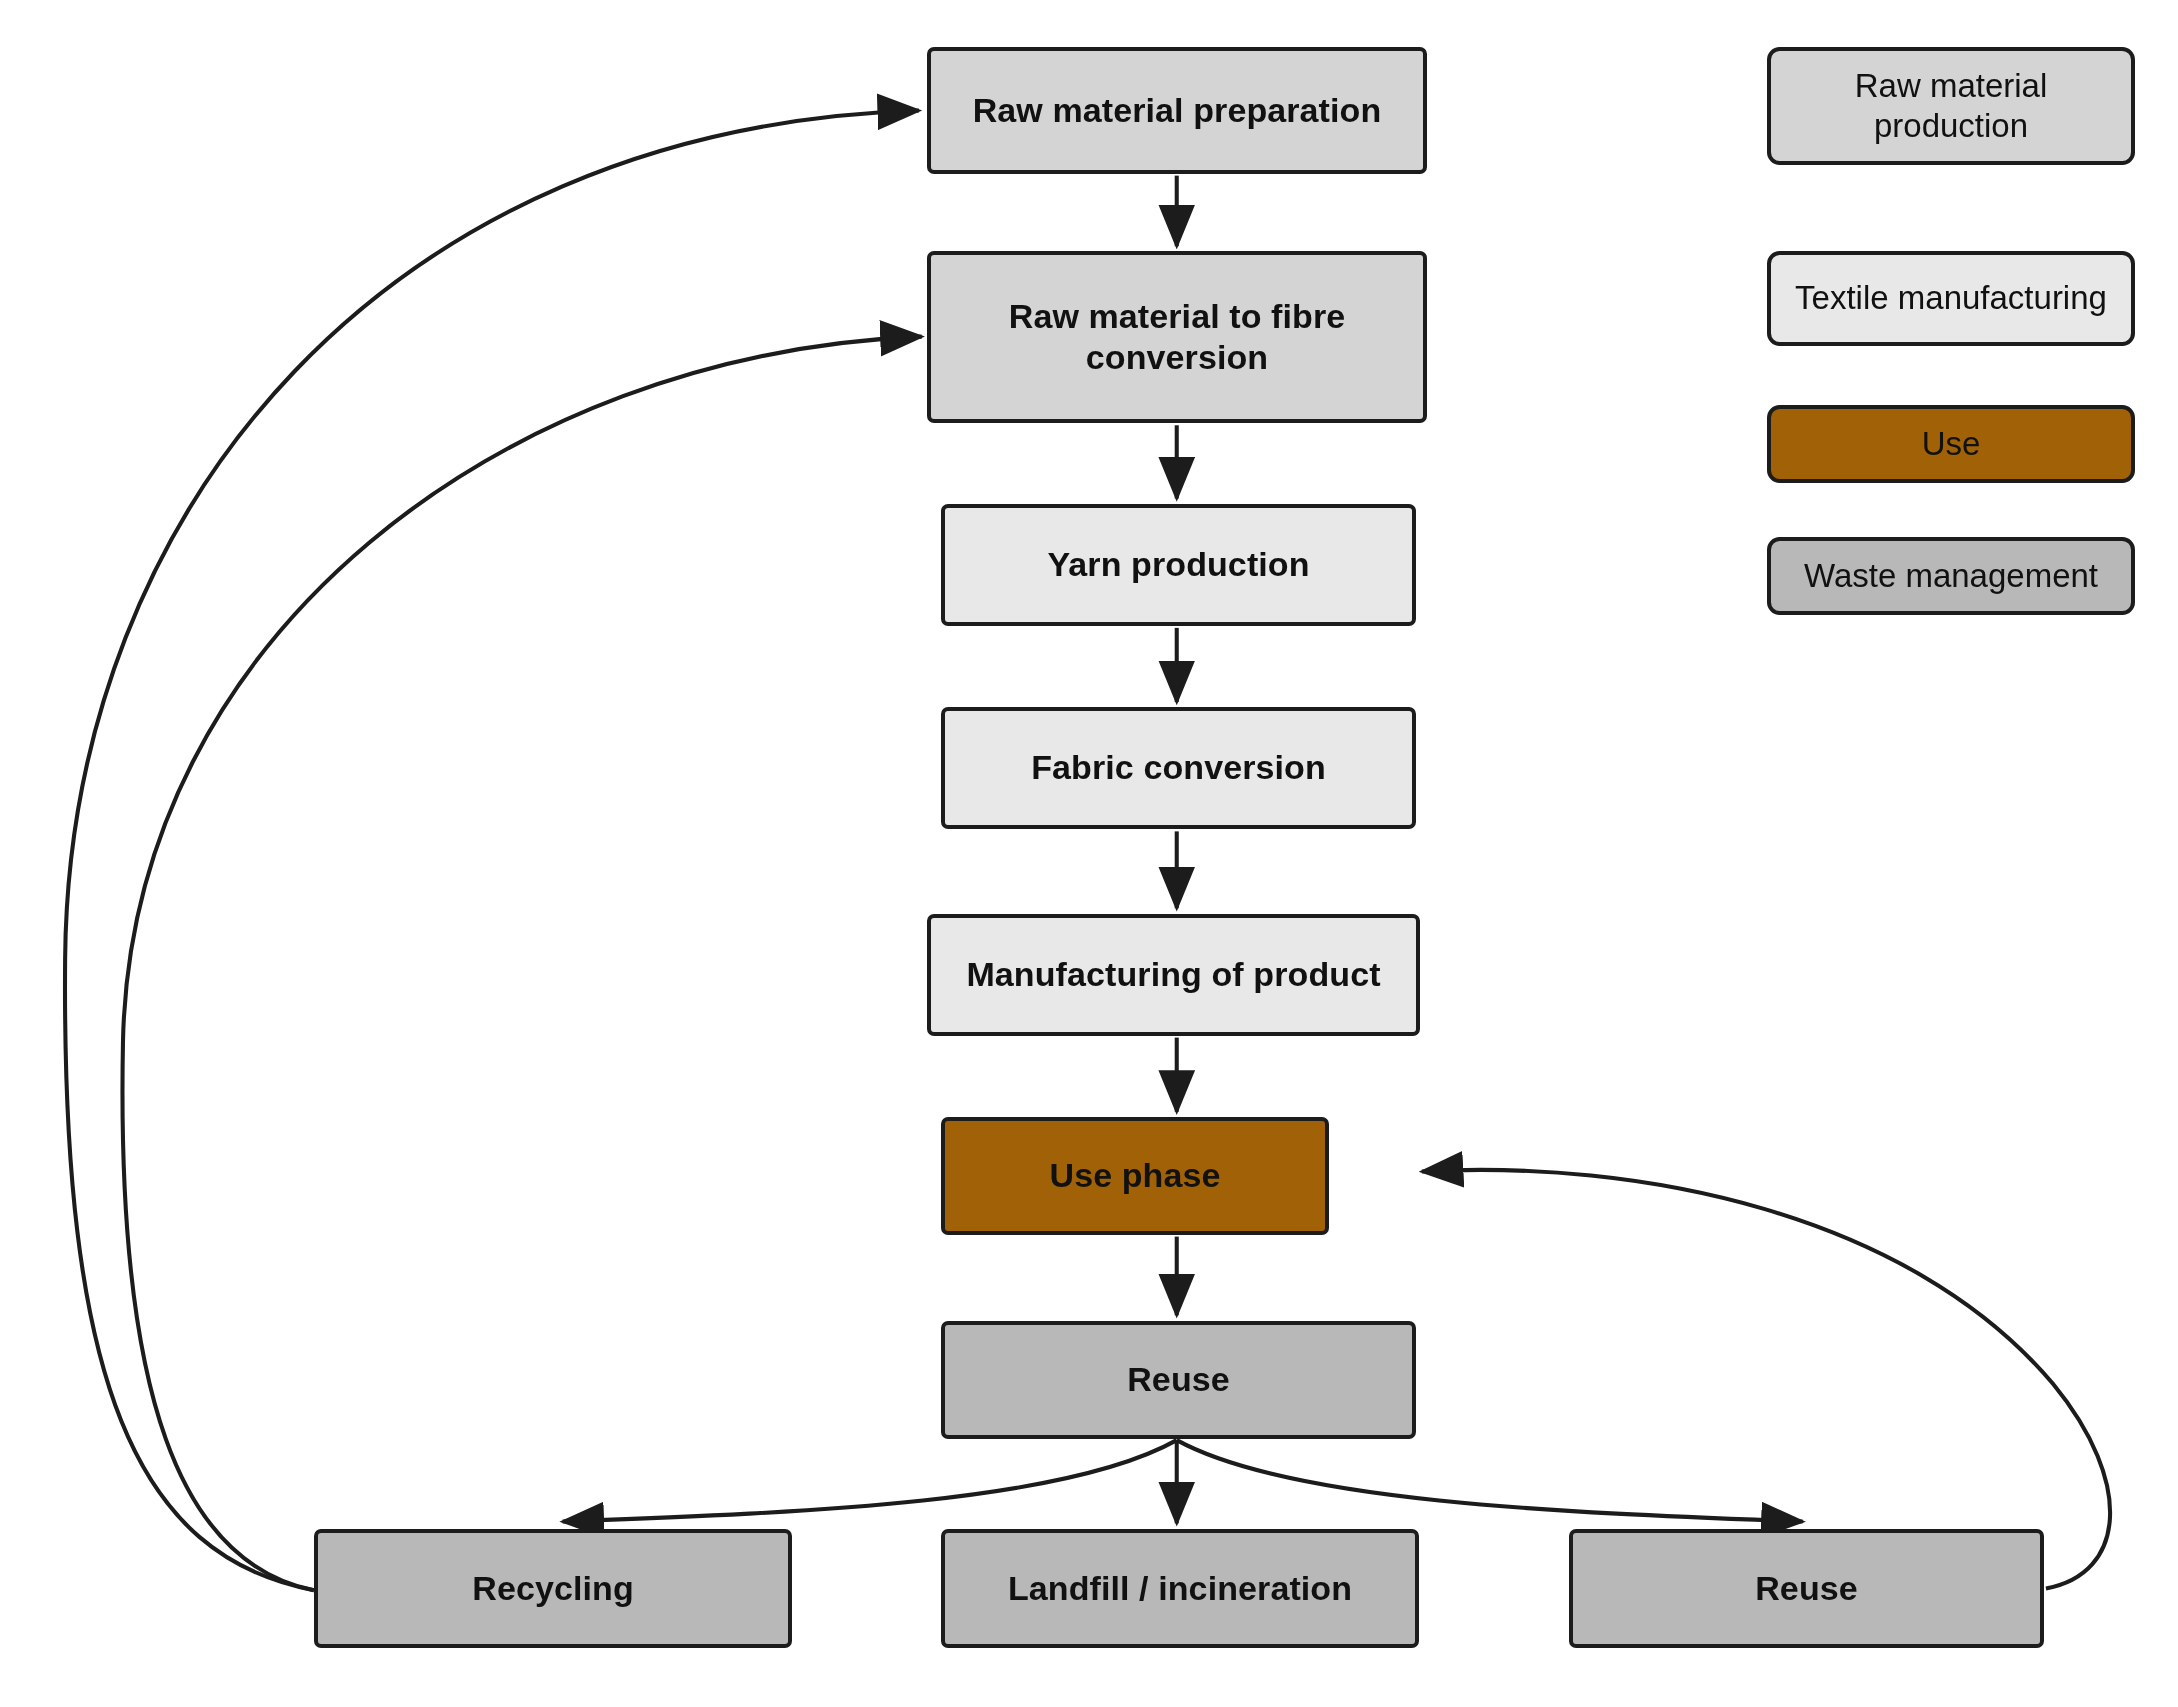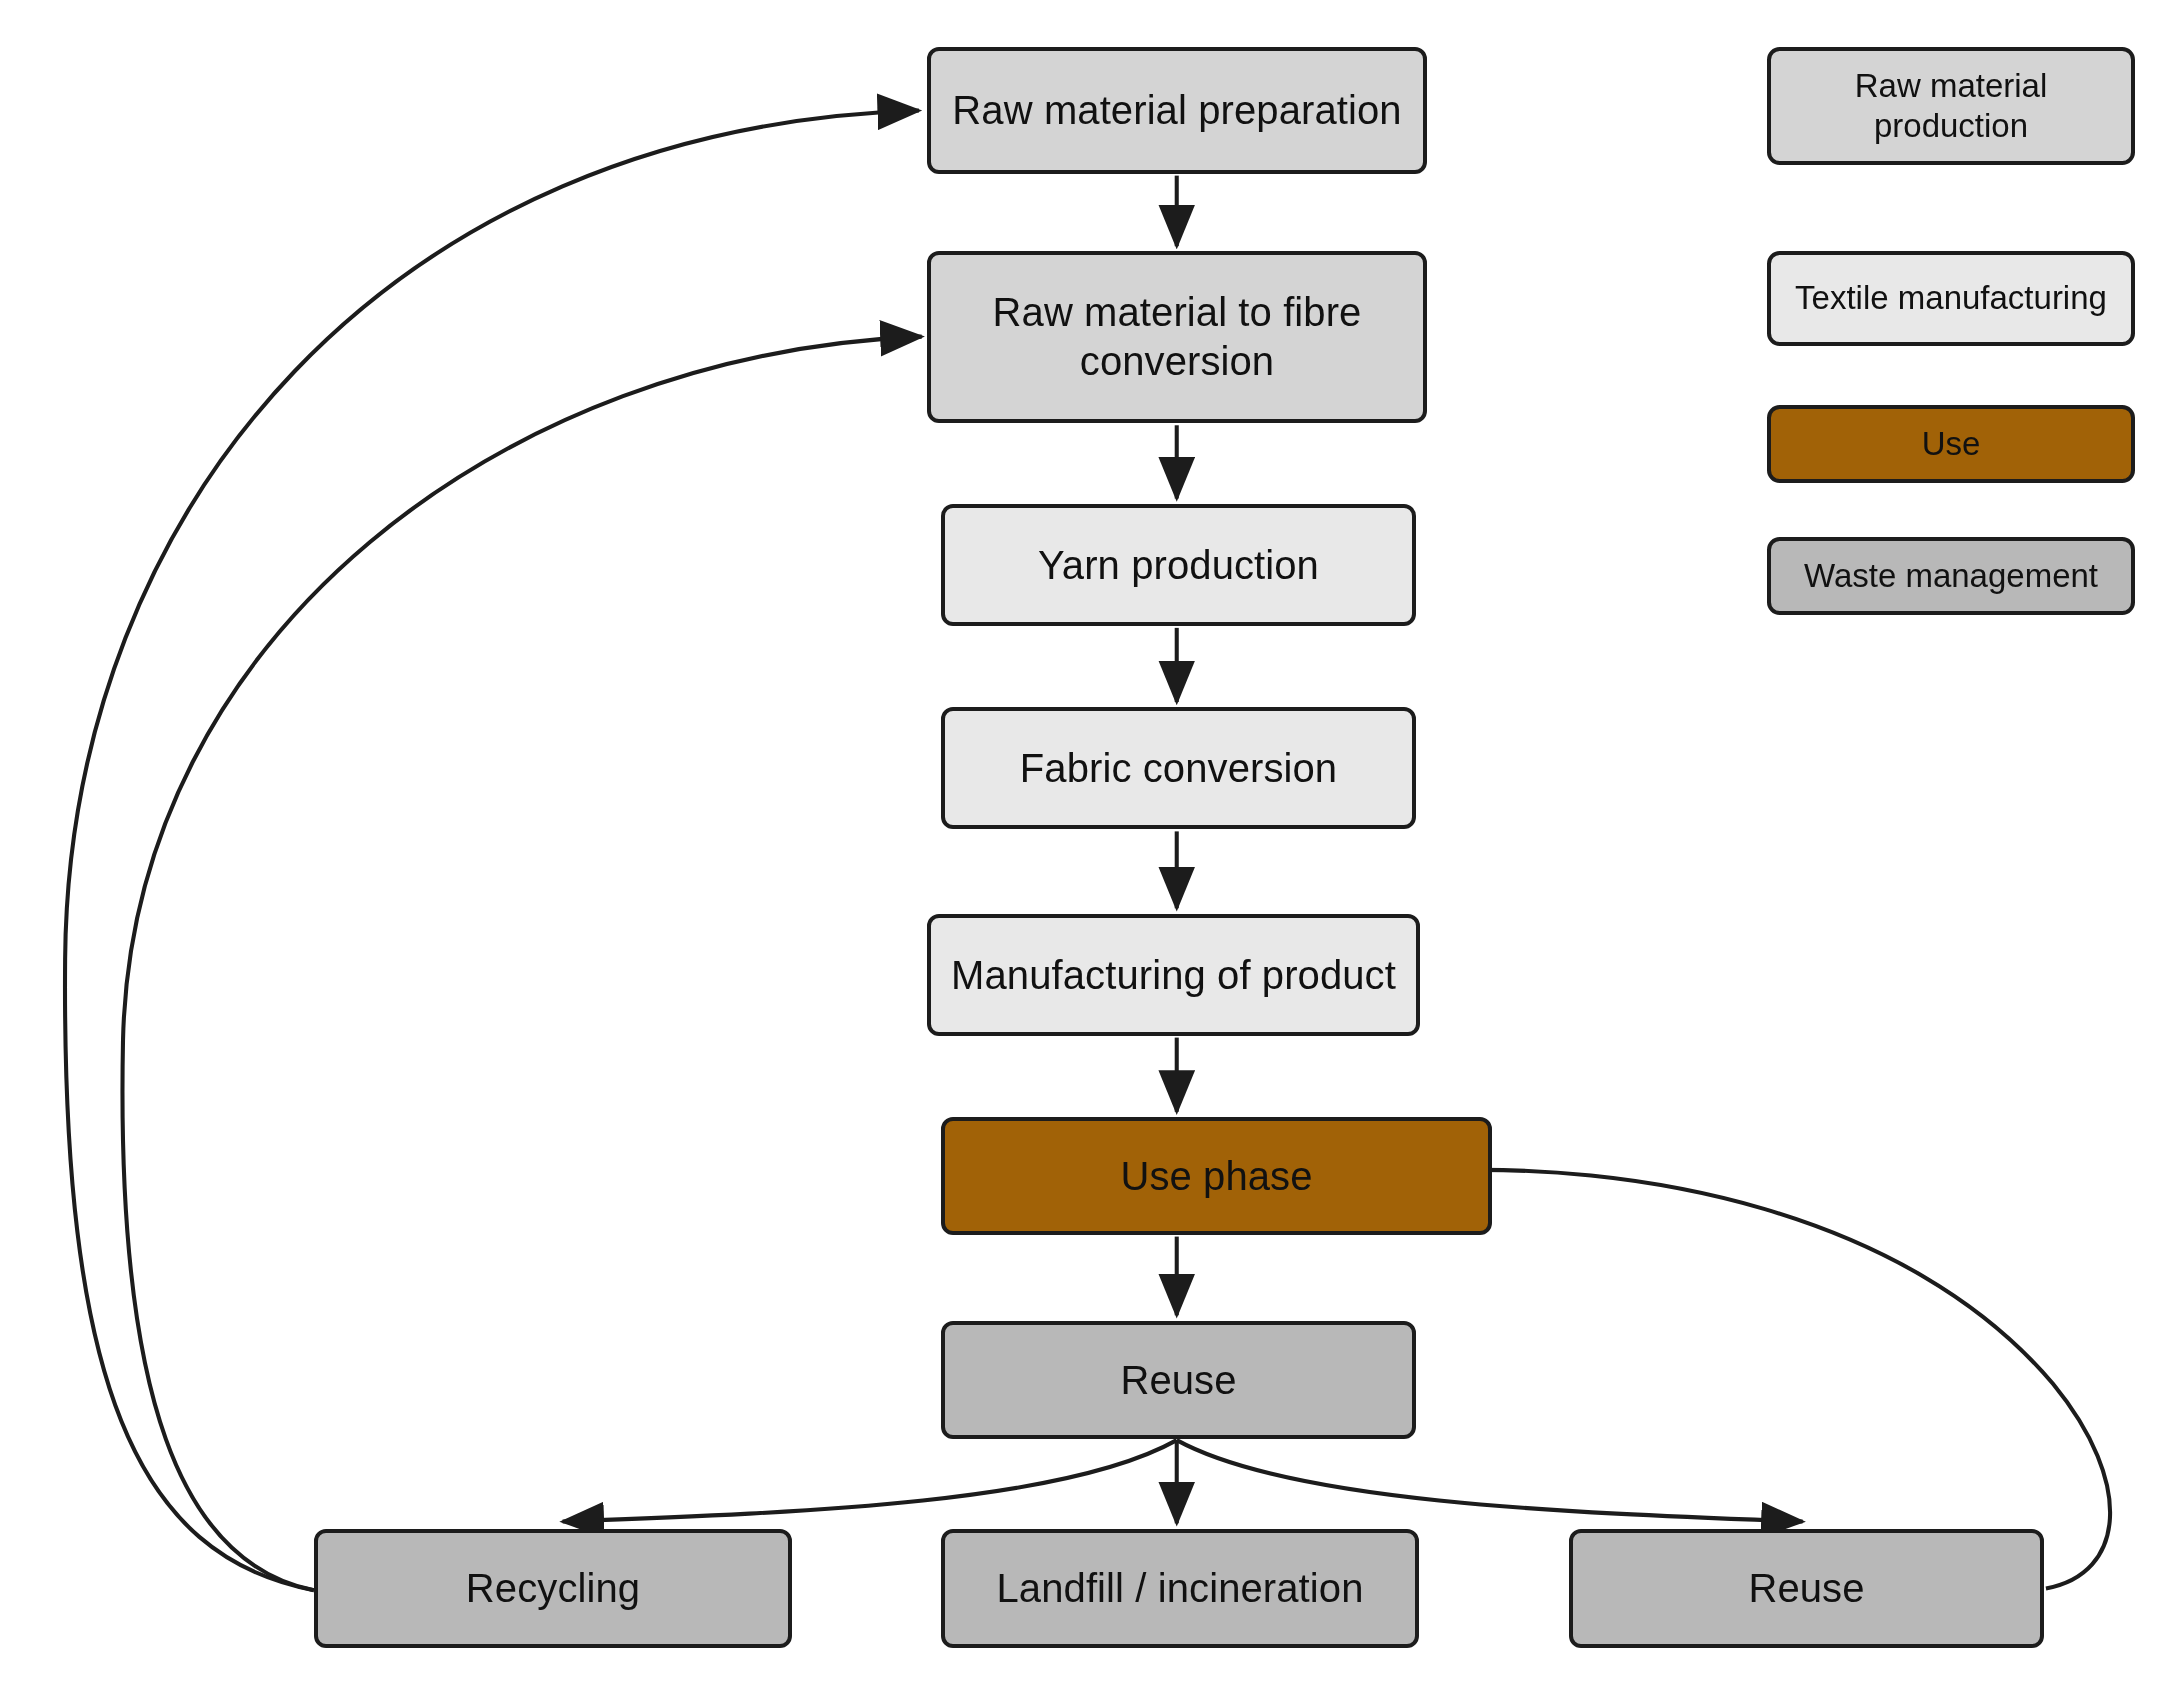--- a/index.html
+++ b/index.html
@@ -23,30 +23,31 @@
     left: 0;
     top: 0;
     width: 2178px;
     height: 1708px;
     pointer-events: none;
   }
   .node {
     position: absolute;
     box-sizing: border-box;
     border: 4.5px solid #1c1c1c;
-    border-radius: 12px;
+    border-radius: 7px;
     display: flex;
     align-items: center;
     justify-content: center;
     text-align: center;
     color: #111111;
-    font-size: 40px;
+    font-size: 34px;
     line-height: 1.22;
     padding: 3.6px 12.7px;
     letter-spacing: 0.1px;
+    font-weight: bold;
   }
   .fill-raw      { background: #d4d4d4; }
   .fill-textile  { background: #e8e8e8; }
   .fill-use      { background: #a16207; }
   .fill-waste    { background: #b8b8b8; }
   .legend-box {
     position: absolute;
     box-sizing: border-box;
     border: 4.5px solid #1c1c1c;
     border-radius: 12.7px;
@@ -105,21 +106,21 @@
   </div>
 
   <div class="node fill-textile" style="left:941px; top:707px; width:475px; height:122px;">
     <span>Fabric conversion</span>
   </div>
 
   <div class="node fill-textile" style="left:927px; top:914px; width:493px; height:122px;">
     <span>Manufacturing of product</span>
   </div>
 
-  <div class="node fill-use" style="left:941px; top:1117px; width:551px; height:118px;">
+  <div class="node fill-use" style="left:941px; top:1117px; width:388px; height:118px;">
     <span>Use phase</span>
   </div>
 
   <div class="node fill-waste" style="left:941px; top:1321px; width:475px; height:118px;">
     <span>Reuse</span>
   </div>
 
   <div class="node fill-waste" style="left:314px; top:1529px; width:478px; height:119px;">
     <span>Recycling</span>
   </div>

